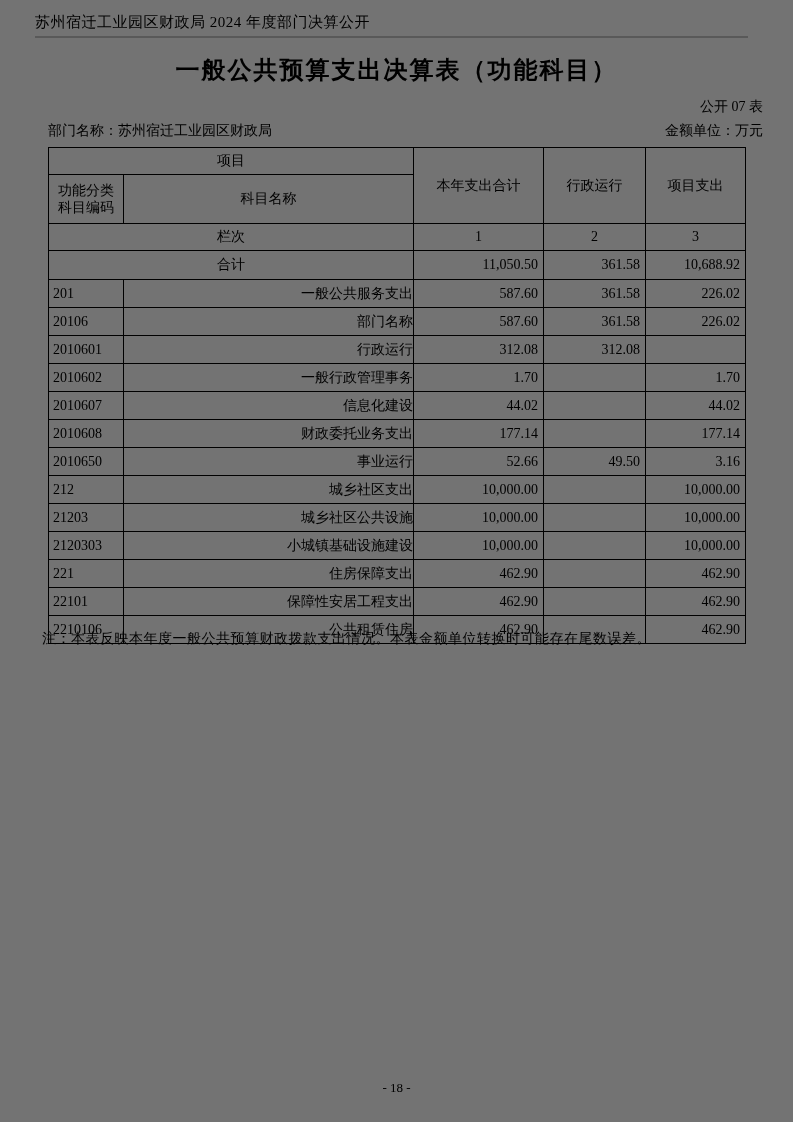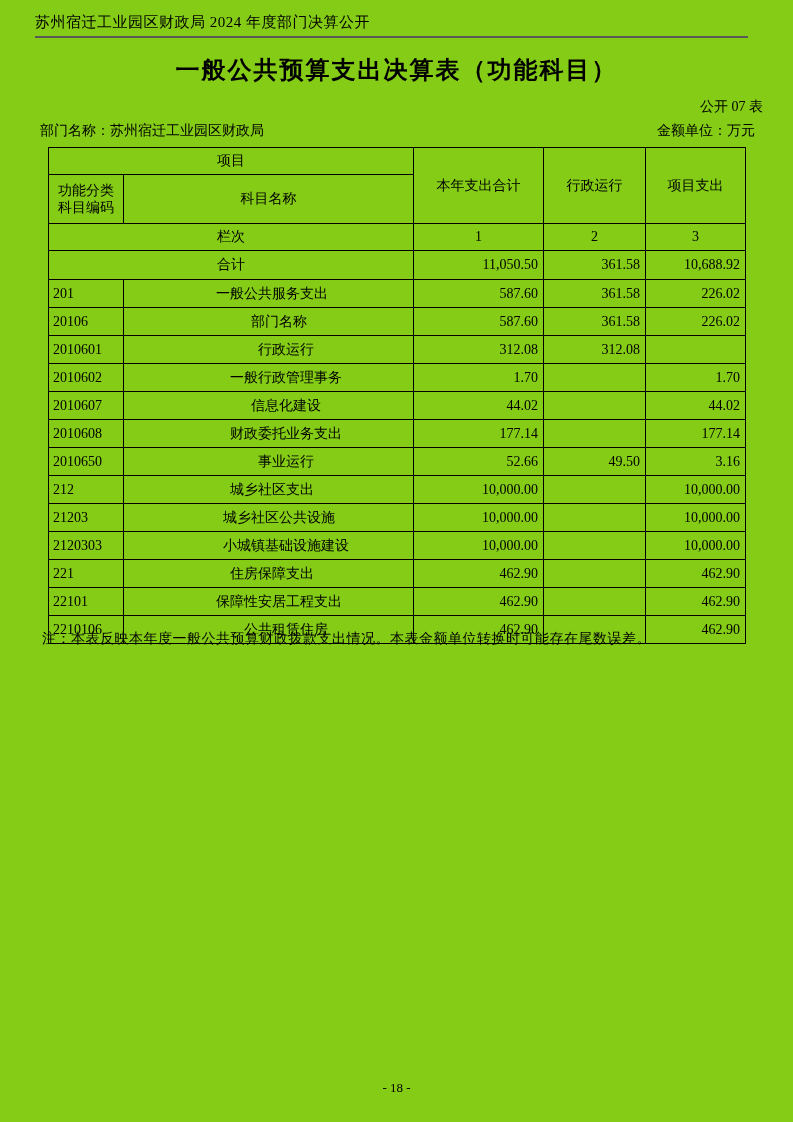--- a/index.html
+++ b/index.html
@@ -1,36 +1,36 @@
 <!DOCTYPE html>
 <html><head>
 <meta charset="utf-8">
 <style>
   html,body{margin:0;padding:0;background:#ffffff;}
   .page{
     position:relative;
     width:793px;height:1122px;
-    background:#84cc16;color:#000000;
+    background:#737373;color:#000000;
     font-family:"Liberation Serif","DejaVu Serif",serif;
     overflow:hidden;
   }
   .doc-header{
     position:absolute;left:35px;top:13px;width:713px;
     font-size:15px;letter-spacing:0.5px;
     border-bottom:2px solid #595959;
     padding-bottom:4px;
   }
   .title{
     position:absolute;top:54px;left:0;width:100%;
     margin:0;text-align:center;
     font-size:24px;font-weight:bold;letter-spacing:2px;
   }
   .table-no{position:absolute;top:98px;right:30px;font-size:14px;}
   .meta-row{
-    position:absolute;top:122px;left:40px;width:715px;
+    position:absolute;top:122px;left:48px;width:715px;
     display:flex;justify-content:space-between;font-size:14px;
   }
   table.budget-table{
     position:absolute;top:147px;left:48px;width:697px;
     border-collapse:collapse;table-layout:fixed;
     font-size:14px;
     border:1px solid #ec4899;
   }
   .budget-table td{
     border:1px solid #000000;
@@ -38,21 +38,21 @@
     overflow:hidden;white-space:nowrap;
     line-height:1.25;
   }
   .budget-table tr.h1 td{height:26px;text-align:center;}
   .budget-table tr.h2 td{height:48px;text-align:center;}
   .budget-table tr.lanci td{height:26px;text-align:center;}
   .budget-table tr.total-row td{height:28px;}
   .budget-table tbody tr.data-row td{height:27px;}
   .budget-table td.center{text-align:center;}
   .budget-table td.code{text-align:left;padding-left:4px;}
-  .budget-table td.name{text-align:center;}
+  .budget-table td.name{text-align:right;}
   .budget-table td.num{text-align:right;padding-right:5px;}
   .note{position:absolute;top:630px;left:42px;font-size:14px;letter-spacing:0.5px;}
   .page-number{position:absolute;top:1080px;left:0;width:100%;text-align:center;font-size:13px;}
 </style>
 </head>
 <body>
 
 <div class="page">
 
   <div class="doc-header">

